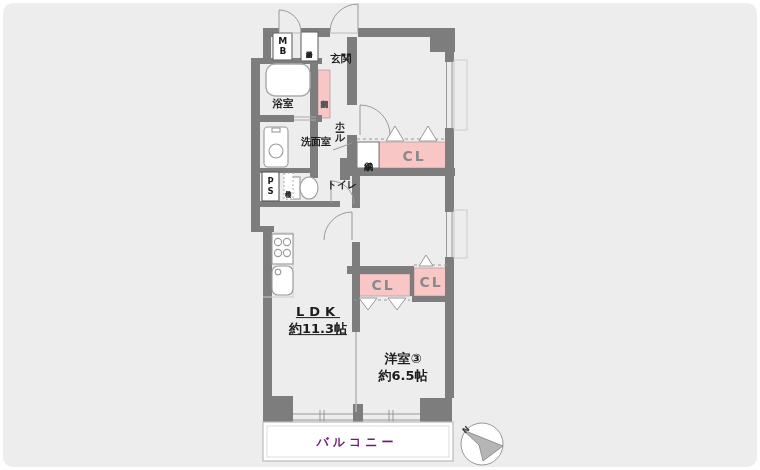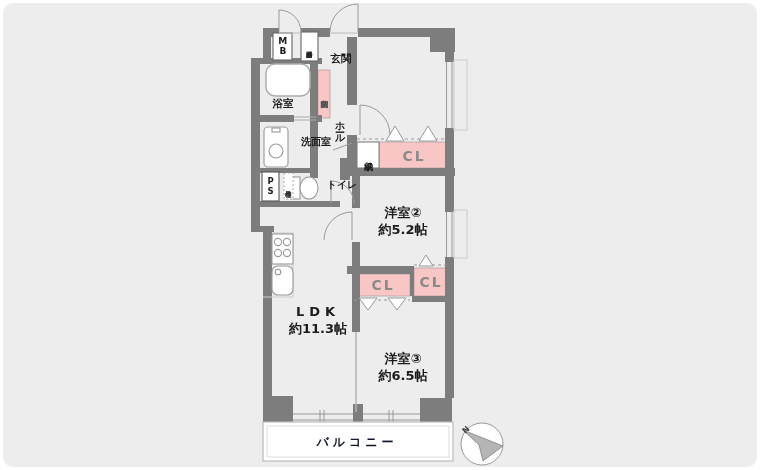--- a/index.html
+++ b/index.html
@@ -8,21 +8,21 @@
   #card{position:absolute;left:3px;top:3px;right:3px;bottom:3px;background:#ededed;border-radius:10px;}
   svg{position:absolute;left:0;top:0;}
   .lbl{position:absolute;transform:translate(-50%,-50%);white-space:nowrap;color:#1c1c1c;
        font-weight:600;text-align:center;line-height:1.3;}
   .room{font-size:13px;}
   .ldk-name{letter-spacing:5px;}
   .sm{font-size:10.5px;}
   .xs{font-size:10px;}
   .v{writing-mode:vertical-rl;text-orientation:upright;letter-spacing:1px;}
   .cl{font-size:14px;color:#8a8a8a;letter-spacing:2px;font-weight:600;}
-  .balc{font-size:12px;color:#0f172a;letter-spacing:4px;font-weight:600;}
+  .balc{font-size:12px;color:#701a75;letter-spacing:4px;font-weight:600;}
   .north{position:absolute;transform:translate(-50%,-50%) rotate(-42deg);font-size:8px;font-weight:700;color:#444;}
   .tiny{font-size:6.5px;letter-spacing:0;}
   .t7{font-size:7.5px;letter-spacing:0;color:#555;}
   .t9{font-size:9px;letter-spacing:0;}
   .t85{font-size:8.5px;letter-spacing:0;}
 </style>
 </head>
 <body>
 
 <div id="stage">
@@ -136,29 +136,25 @@
       <rect x="263" y="422" width="190" height="39" fill="#ffffff" stroke="#bbbbbb" stroke-width="1.2"></rect>
       <rect x="267" y="426" width="182" height="31" fill="none" stroke="#dddddd" stroke-width="1"></rect>
     </g>
 
     <g>
       <circle cx="482" cy="444" r="21" fill="#ffffff" stroke="#999999" stroke-width="1"></circle>
       <path d="M463,430 L503,446 L483,461 L479,445 Z" fill="#b5b5b5" stroke="#777777" stroke-width="0.7"></path>
     </g>
   </svg>
 
-  <div class="lbl room" style="left:403px;top:222px;">
-    <div>洋室②</div>
-    <div>約5.2帖</div>
-  </div>
   <div class="lbl room" style="left:403px;top:368px;">
     <div>洋室③</div>
     <div>約6.5帖</div>
   </div>
-  <div class="lbl room" style="left:318px;top:321px;">
+  <div class="lbl room" style="left:318px;top:321px;text-decoration:underline;">
     <div class="ldk-name">LDK</div>
     <div>約11.3帖</div>
   </div>
 
   <div class="lbl sm" style="left:341px;top:59px;font-family:Liberation Serif, serif;">玄関</div>
   <div class="lbl sm" style="left:283px;top:104px;">浴室</div>
   <div class="lbl xs" style="left:316px;top:141px;">洗面室</div>
   <div class="lbl xs" style="left:306px;top:184px;margin-left:36px;">トイレ</div>
   <div class="lbl xs v" style="left:340px;top:127px;">ホール</div>
 

